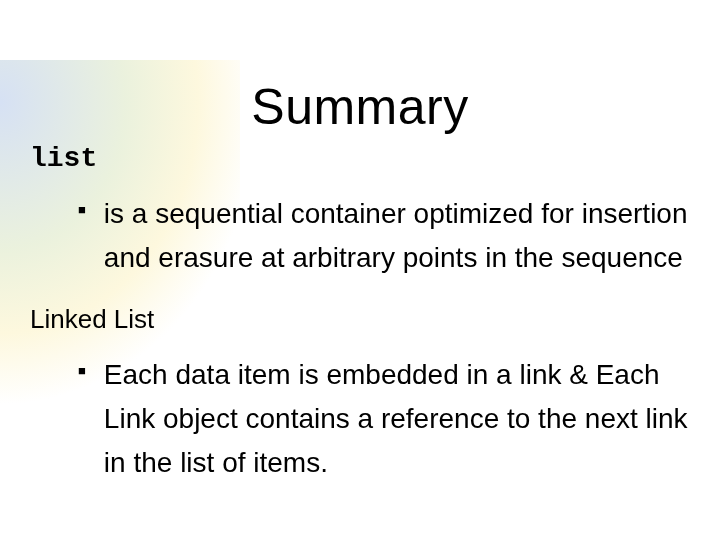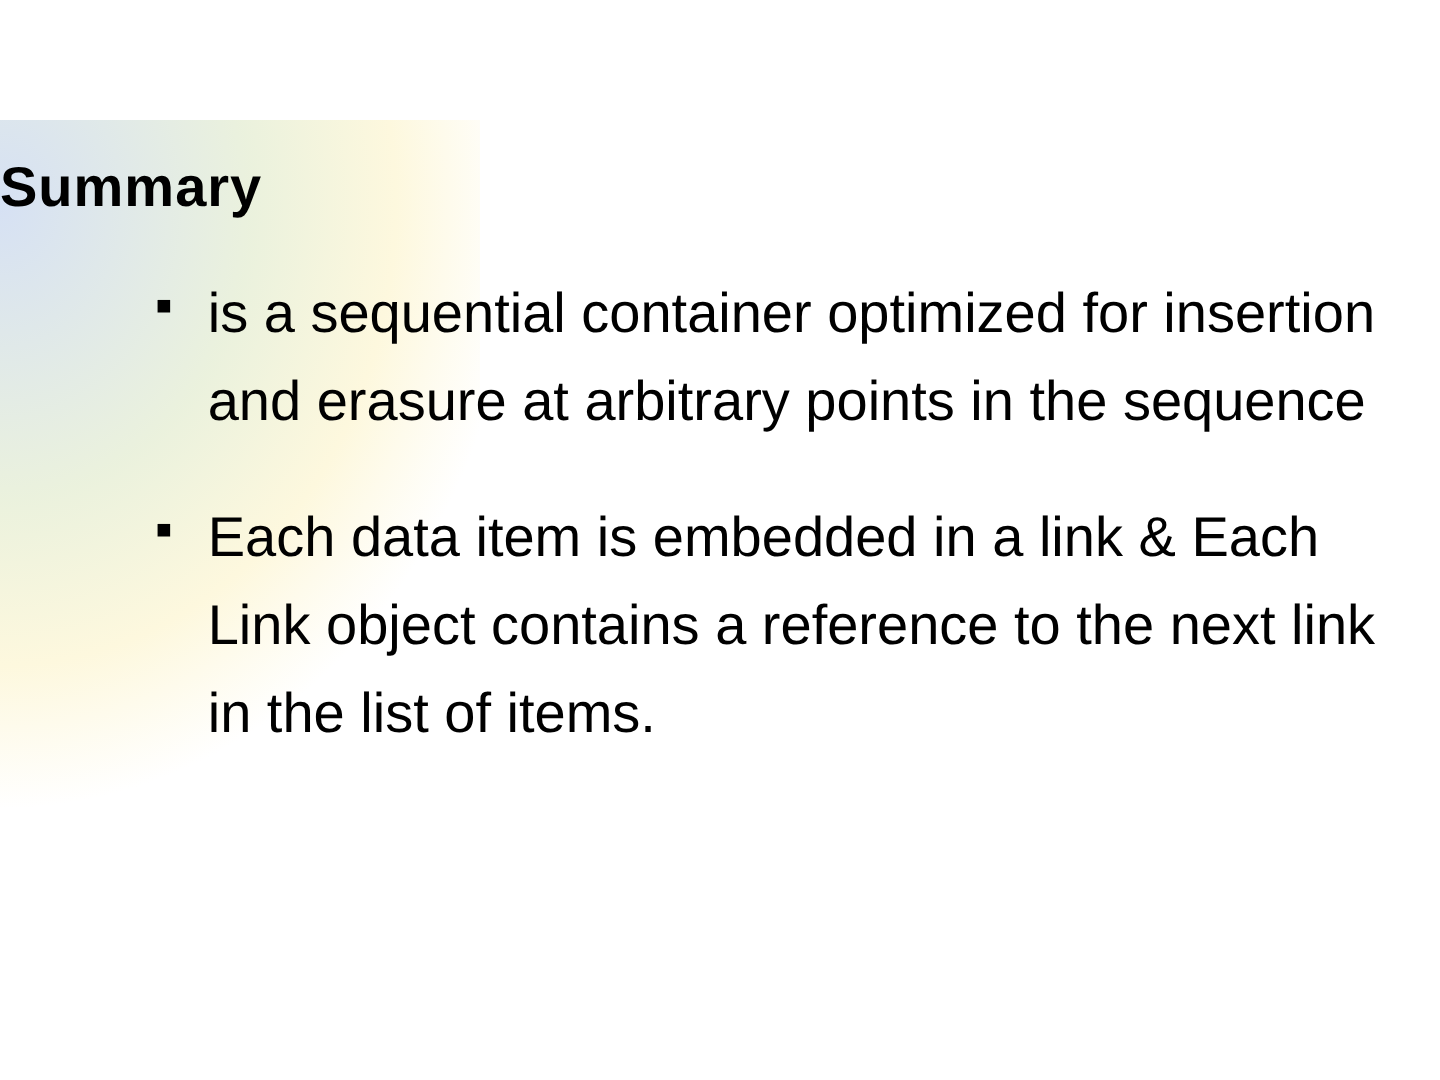--- a/index.html
+++ b/index.html
@@ -24,23 +24,23 @@
       rgba(210,225,180,0.45) 35%,
       rgba(250,235,160,0.35) 55%,
       rgba(255,255,255,0) 72%);
     pointer-events: none;
   }
   .title {
     position: absolute;
     top: 78px;
     left: 0;
     width: 100%;
-    text-align: left;
-    font-size: 28px;
-    font-weight: 700;
+    text-align: center;
+    font-size: 50px;
+    font-weight: 400;
     letter-spacing: 0.5px;
   }
   .content {
     position: absolute;
     top: 135px;
     left: 30px;
     right: 30px;
   }
   .section-head {
     font-size: 26px;
@@ -71,23 +71,25 @@
 </style>
 </head>
 <body>
 
 <div class="bg-gradient"></div>
 
 <div class="title">Summary</div>
 
 <div class="content">
 
+  <div class="section-head mono">list</div>
   <div class="bullet-row">
     <span class="bullet-mark">■</span>
     <span class="bullet-text">is a sequential container optimized for insertion and erasure at arbitrary points in the sequence</span>
   </div>
 
+  <div class="section-head">Linked List</div>
   <div class="bullet-row">
     <span class="bullet-mark">■</span>
     <span class="bullet-text">Each data item is embedded in a link &amp; Each Link object contains a reference to the next link in the list of items.</span>
   </div>
 
 </div>
 
 </body></html>

